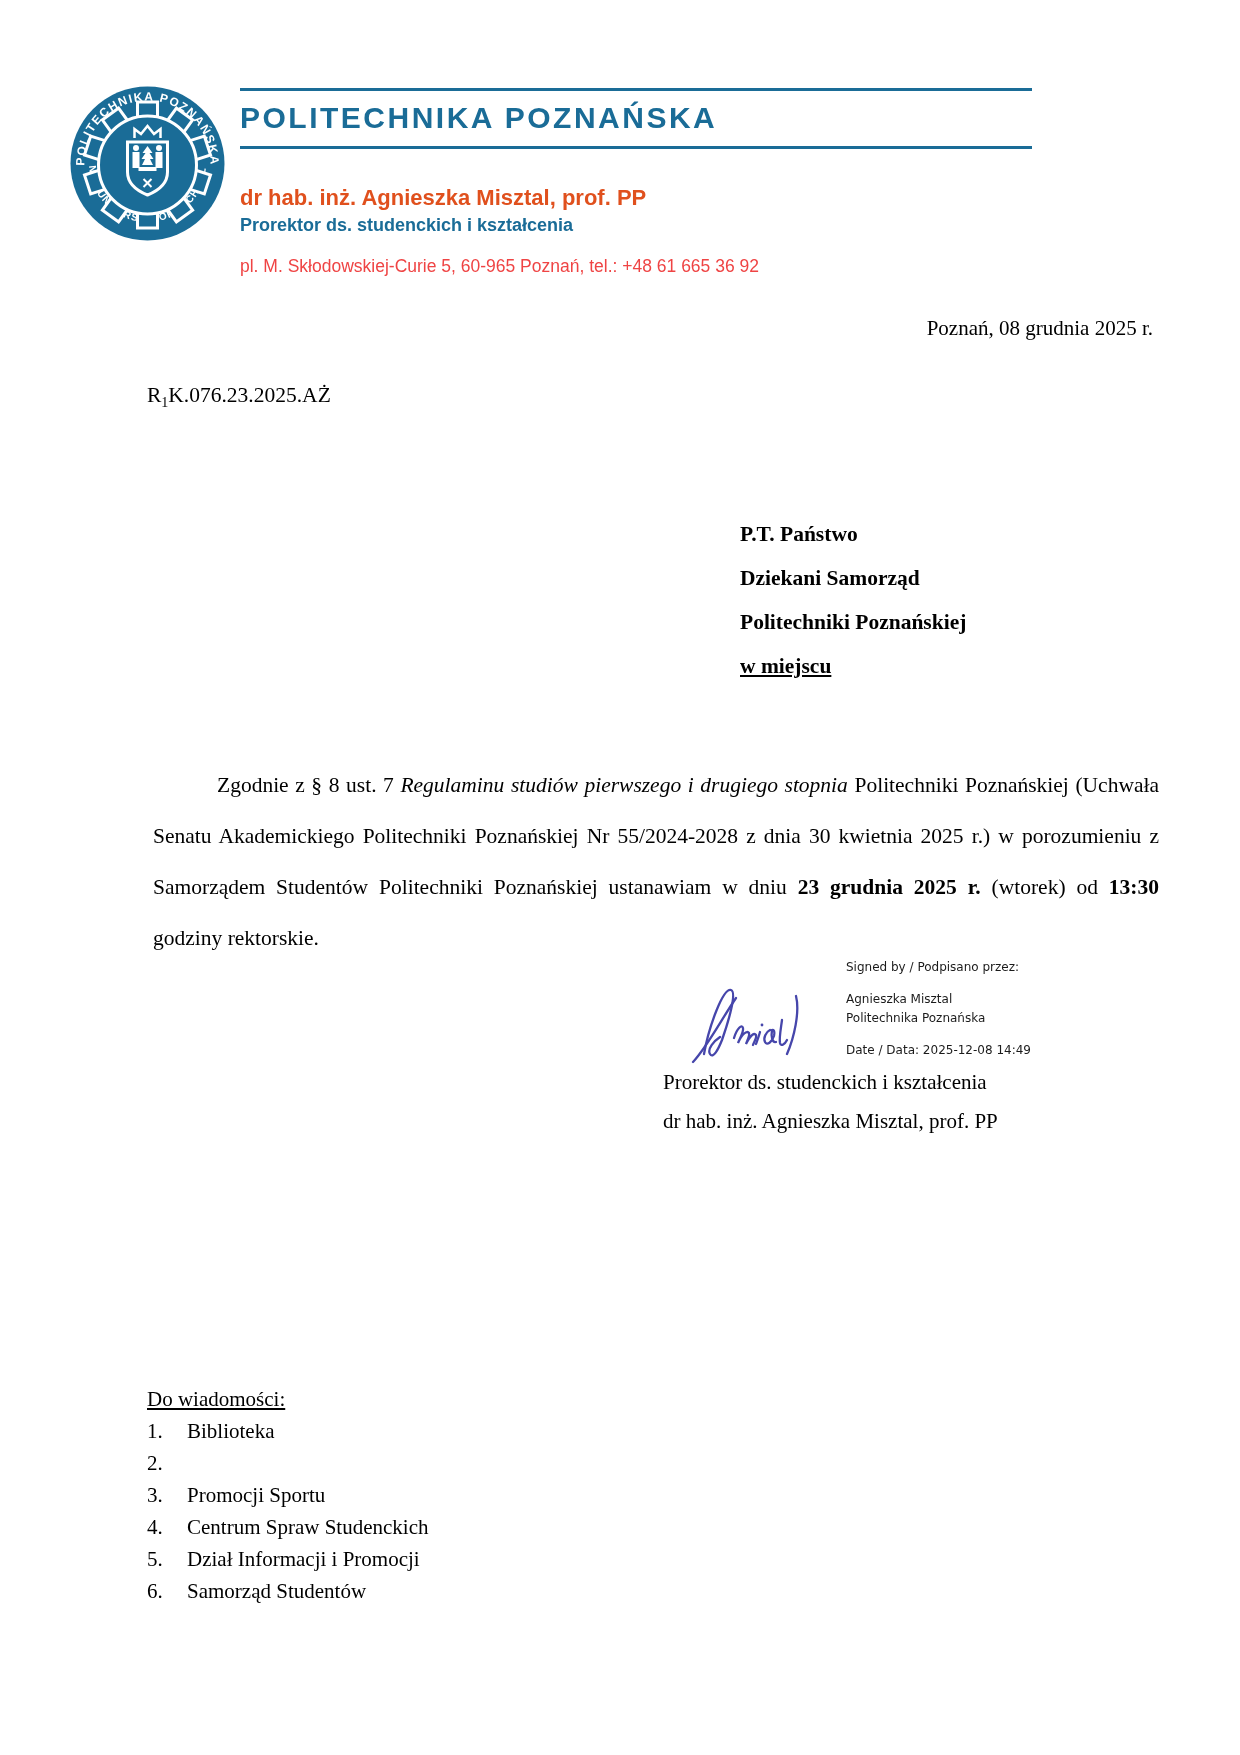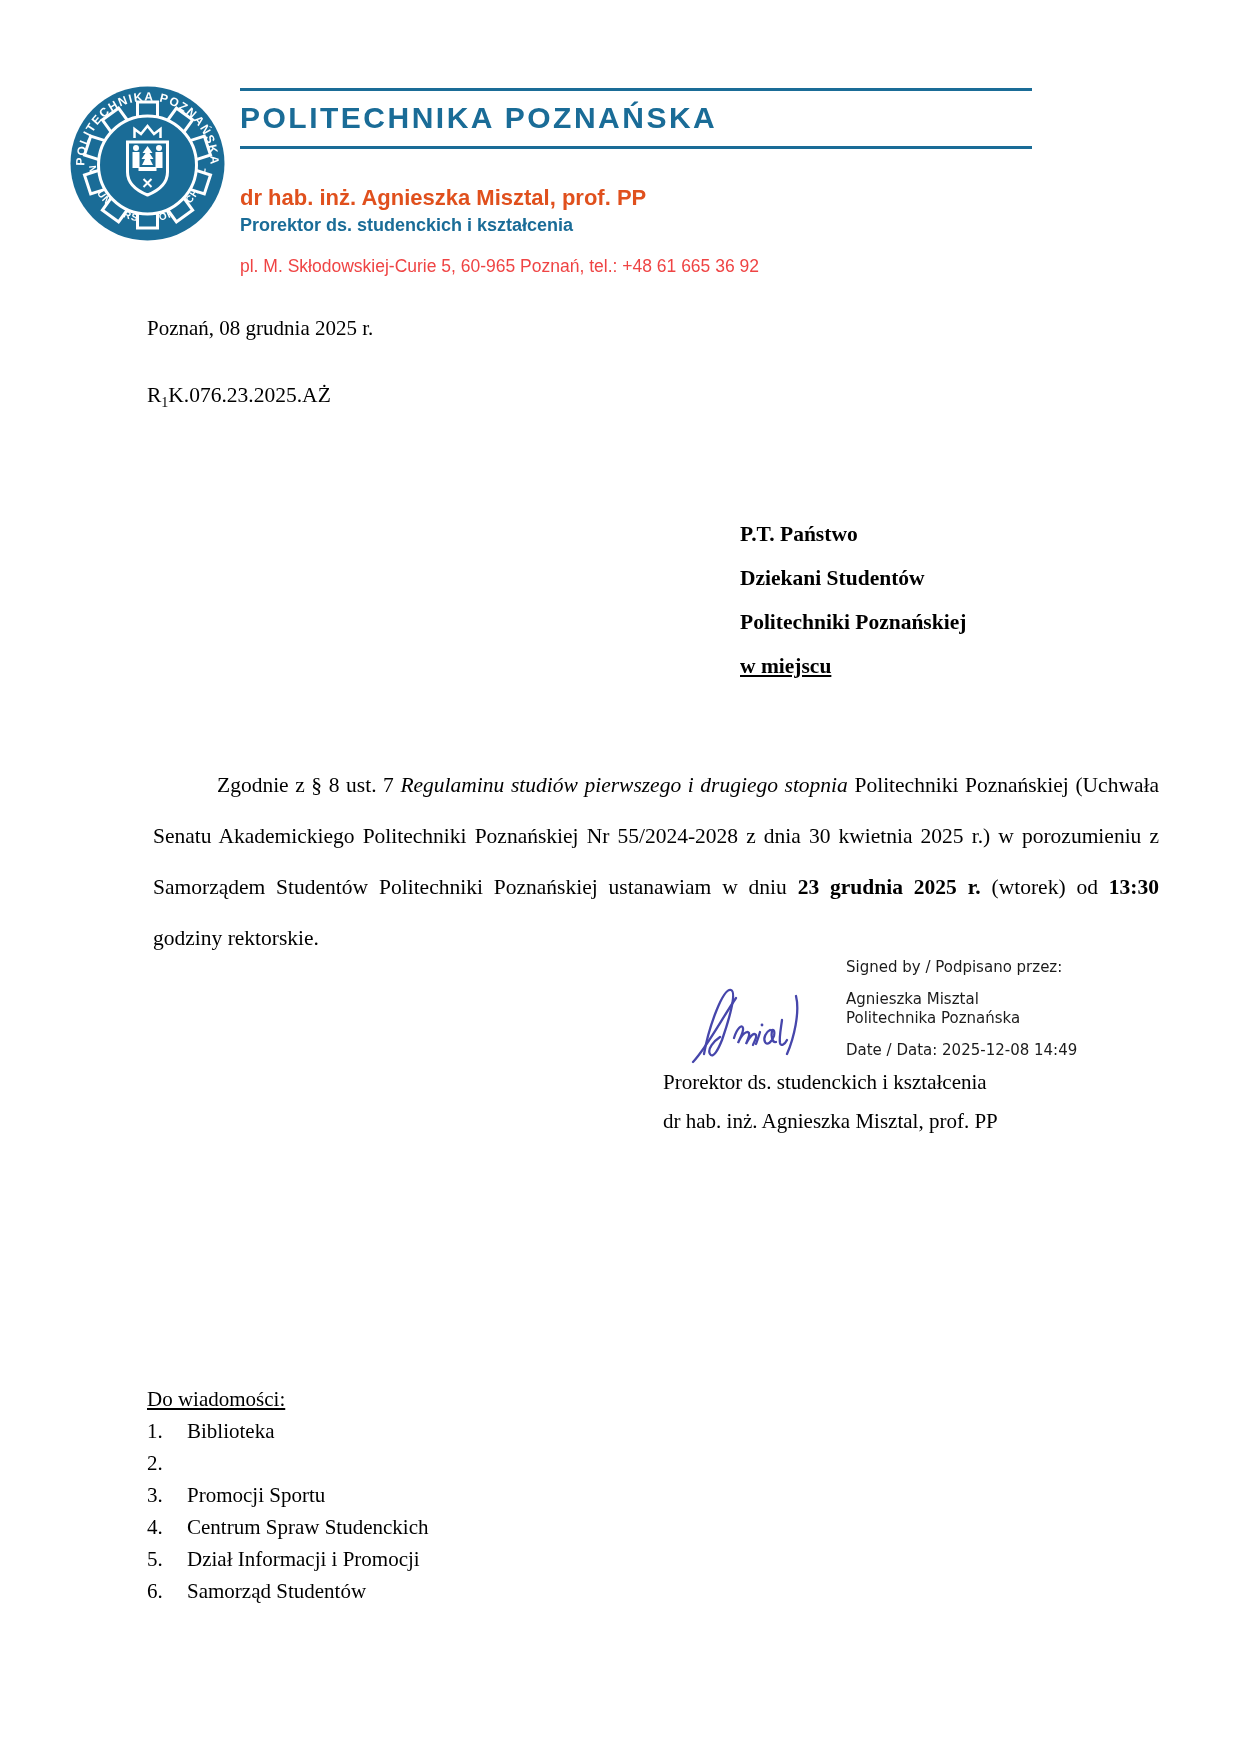--- a/index.html
+++ b/index.html
@@ -32,42 +32,42 @@
     color:#1A6C97;margin-top:5px;white-space:nowrap;
   }
   .addr{
     font-family:"Liberation Sans", sans-serif;
     font-size:17.5px;line-height:26px;color:#ef4444;
     margin-top:17px;white-space:nowrap;
   }
   
   .date-line{
     position:absolute;left:147px;top:316px;width:1006px;
-    font-size:21px;
+    text-align:right;font-size:21px;
   }
   .ref-line{position:absolute;left:147px;top:383px;font-size:21.5px;}
   .ref-line sub{font-size:14px;}
   
   .recipient{
     position:absolute;left:740px;top:512px;
     font-size:21.5px;font-weight:bold;line-height:44px;font-family:Liberation Serif, serif;
   }
   .recipient .uline{text-decoration:underline;}
   
   .body-par{
     position:absolute;left:153px;top:760px;width:1006px;
     font-size:21.5px;line-height:51px;
     text-align:justify;text-indent:64px;margin:0;
   }
   
   .sig-scribble{position:absolute;left:688px;top:980px;width:118px;height:88px;}
   .sig-stamp{
     position:absolute;left:846px;top:958px;
     font-family:"DejaVu Sans", sans-serif;
-    font-size:15px;line-height:19px;color:#1b1b1b;
+    font-size:12px;line-height:19px;color:#1b1b1b;
   }
   .sig-stamp .gap{height:13px;}
   .sig-titles{
     position:absolute;left:663px;top:1063px;
     font-size:21px;line-height:39px;
   }
   
   .dist{position:absolute;left:147px;top:1383px;font-size:21px;line-height:32px;}
   .dist-head{text-decoration:underline;}
   .dist-row{display:flex;}
@@ -128,21 +128,21 @@
       <div>pl. M. Skłodowskiej-Curie 5, 60-965 Poznań, tel.: +48 61 665 36 92</div>
     </div>
   </div>
 
   <div class="date-line">Poznań, 08 grudnia 2025 r.</div>
 
   <div class="ref-line"><span>R</span><sub>1</sub><span>K.076.23.2025.AŻ</span></div>
 
   <div class="recipient">
     <div>P.T. Państwo</div>
-    <div>Dziekani Studentów</div>
+    <div>Dziekani Samorząd</div>
     <div>Politechniki Poznańskiej</div>
     <div class="uline">w miejscu</div>
   </div>
 
   <p class="body-par"><span>Zgodnie z § 8 ust. 7 </span><i>Regulaminu studiów pierwszego i drugiego stopnia</i><span> Politechniki Poznańskiej (Uchwała Senatu Akademickiego Politechniki Poznańskiej Nr 55/2024-2028 z dnia 30 kwietnia 2025 r.) w porozumieniu z Samorządem Studentów Politechniki Poznańskiej ustanawiam w dniu </span><b>23 grudnia 2025 r.</b><span> (wtorek) od </span><b>13:30</b><span> godziny rektorskie.</span></p>
 
   <svg class="sig-scribble" viewBox="0 0 118 88" aria-hidden="true">
     <g fill="none" stroke="#4646AB" stroke-width="2.3" stroke-linecap="round">
       <path d="M16,74 C21,46 35,8 43,10 C49,12 41,40 34,60 C30,70 25,79 22,74 C19,69 26,61 32,57"></path>
       <path d="M5,82 C19,67 33,40 48,18"></path>

